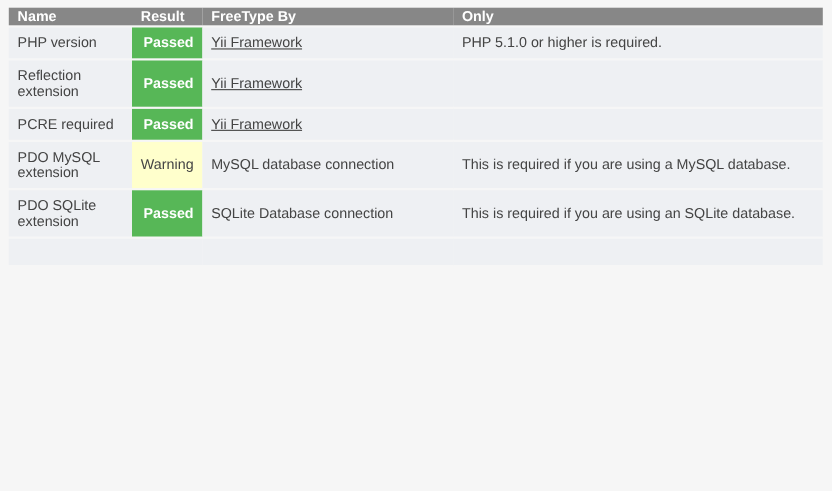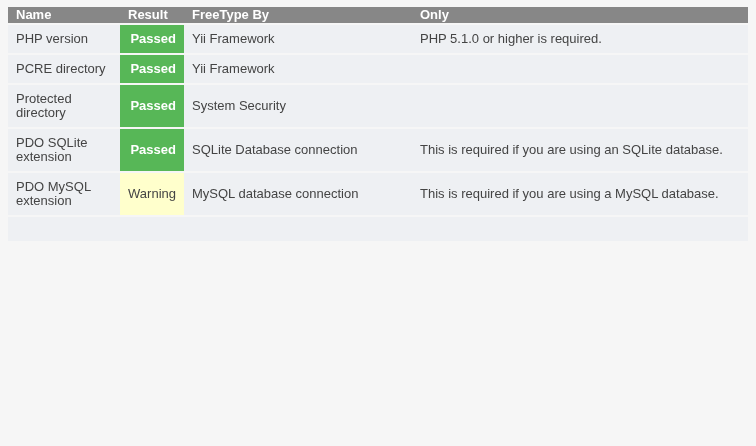--- a/index.html
+++ b/index.html
@@ -48,20 +48,21 @@
     color: var(--passed-text, #ffffff);
     font-weight: bold;
   }
   td.result.warning {
     background: var(--warning-bg, #ffffcc);
     color: var(--body-text, #444444);
   }
   tr.partial td { height: 24px; padding: 0; }
   a.reqlink {
     color: var(--body-text, #444444);
+    text-decoration: underline;
     cursor: pointer;
   }
 </style>
 </head>
 <body>
 
 <table class="req-table">
   <colgroup>
     <col class="c-name">
       <col class="c-result">
@@ -77,45 +78,45 @@
     </tr>
   </thead>
   <tbody>
       <tr>
         <td>PHP version</td>
         <td class="result passed">Passed</td>
         <td><a class="reqlink">Yii Framework</a></td>
         <td>PHP 5.1.0 or higher is required.</td>
       </tr>
       <tr>
-        <td>PCRE directory</td>
+        <td>Reflection
+extension</td>
         <td class="result passed">Passed</td>
         <td><a class="reqlink">Yii Framework</a></td>
         <td></td>
       </tr>
       <tr>
-        <td>Protected
-directory</td>
+        <td>PCRE required</td>
         <td class="result passed">Passed</td>
-        <td>System Security</td>
+        <td><a class="reqlink">Yii Framework</a></td>
         <td></td>
+      </tr>
+      <tr>
+        <td>PDO MySQL
+extension</td>
+        <td class="result warning">Warning</td>
+        <td>MySQL database connection</td>
+        <td>This is required if you are using a MySQL database.</td>
       </tr>
       <tr>
         <td>PDO SQLite
 extension</td>
         <td class="result passed">Passed</td>
         <td>SQLite Database connection</td>
         <td>This is required if you are using an SQLite database.</td>
-      </tr>
-      <tr>
-        <td>PDO MySQL
-extension</td>
-        <td class="result warning">Warning</td>
-        <td>MySQL database connection</td>
-        <td>This is required if you are using a MySQL database.</td>
       </tr>
       <tr class="partial">
         <td></td>
         <td class="result "></td>
         <td></td>
         <td></td>
       </tr>
     </tbody>
 </table>
 

